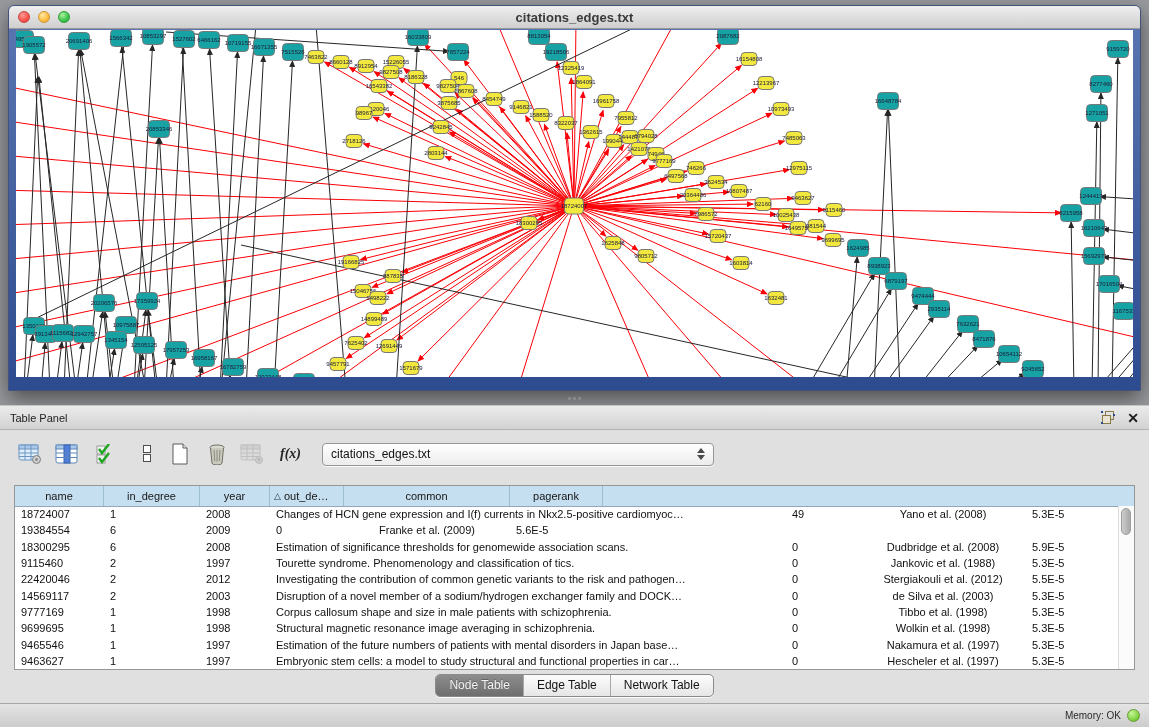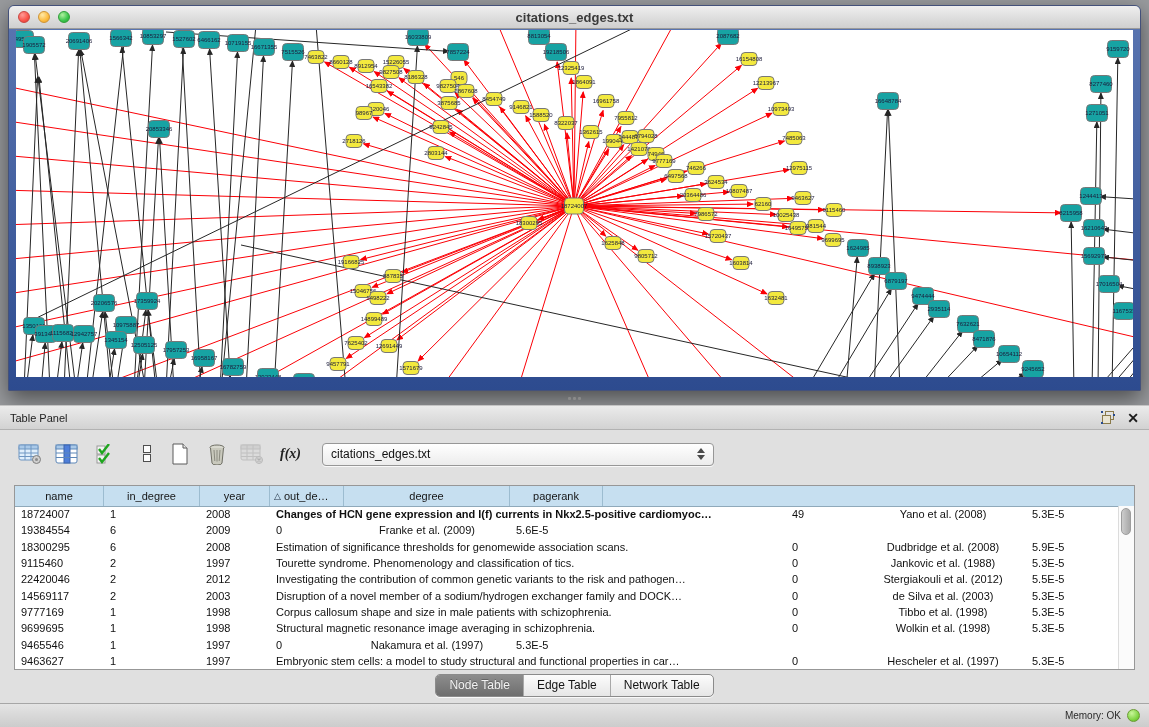--- a/index.html
+++ b/index.html
@@ -641,32 +641,32 @@
           <span>in_degree</span>
         </div>
         <div class="th" style="width: 70px;">
           <span>year</span>
         </div>
         <div class="th left" style="width: 74px;">
           <span class="sort">△</span>
           <span>out_de…</span>
         </div>
         <div class="th" style="width: 166px;">
-          <span>degree</span>
+          <span>common</span>
         </div>
         <div class="th" style="width: 93px;">
           <span>pagerank</span>
         </div>
       </div>
     <div class="tbody" id="tbody">
         <div class="tr">
           <div class="td" style="width: 89px;">18724007</div>
           <div class="td" style="width: 96px;">1</div>
           <div class="td" style="width: 70px;">2008</div>
-          <div class="td" style="width: 516px; font-weight: bold;">Changes of HCN gene expression and I(f) currents in Nkx2.5-positive cardiomyoc…</div>
+          <div class="td" style="width: 516px;">Changes of HCN gene expression and I(f) currents in Nkx2.5-positive cardiomyoc…</div>
           <div class="td" style="width: 74px;">49</div>
           <div class="td center" style="width: 166px;">Yano et al. (2008)</div>
           <div class="td" style="width: 93px;">5.3E-5</div>
         </div>
         <div class="tr">
           <div class="td" style="width: 89px;">19384554</div>
           <div class="td" style="width: 96px;">6</div>
           <div class="td" style="width: 70px;">2009</div>
           <div class="td" style="width: 74px;">0</div>
           <div class="td center" style="width: 166px;">Franke et al. (2009)</div>
@@ -723,20 +723,21 @@
           <div class="td" style="width: 70px;">1998</div>
           <div class="td" style="width: 516px;">Structural magnetic resonance image averaging in schizophrenia.</div>
           <div class="td" style="width: 74px;">0</div>
           <div class="td center" style="width: 166px;">Wolkin et al. (1998)</div>
           <div class="td" style="width: 93px;">5.3E-5</div>
         </div>
         <div class="tr">
           <div class="td" style="width: 89px;">9465546</div>
           <div class="td" style="width: 96px;">1</div>
           <div class="td" style="width: 70px;">1997</div>
+          <div class="td" style="width: 516px;">Estimation of the future numbers of patients with mental disorders in Japan base…</div>
           <div class="td" style="width: 74px;">0</div>
           <div class="td center" style="width: 166px;">Nakamura et al. (1997)</div>
           <div class="td" style="width: 93px;">5.3E-5</div>
         </div>
         <div class="tr">
           <div class="td" style="width: 89px;">9463627</div>
           <div class="td" style="width: 96px;">1</div>
           <div class="td" style="width: 70px;">1997</div>
           <div class="td" style="width: 516px;">Embryonic stem cells: a model to study structural and functional properties in car…</div>
           <div class="td" style="width: 74px;">0</div>

